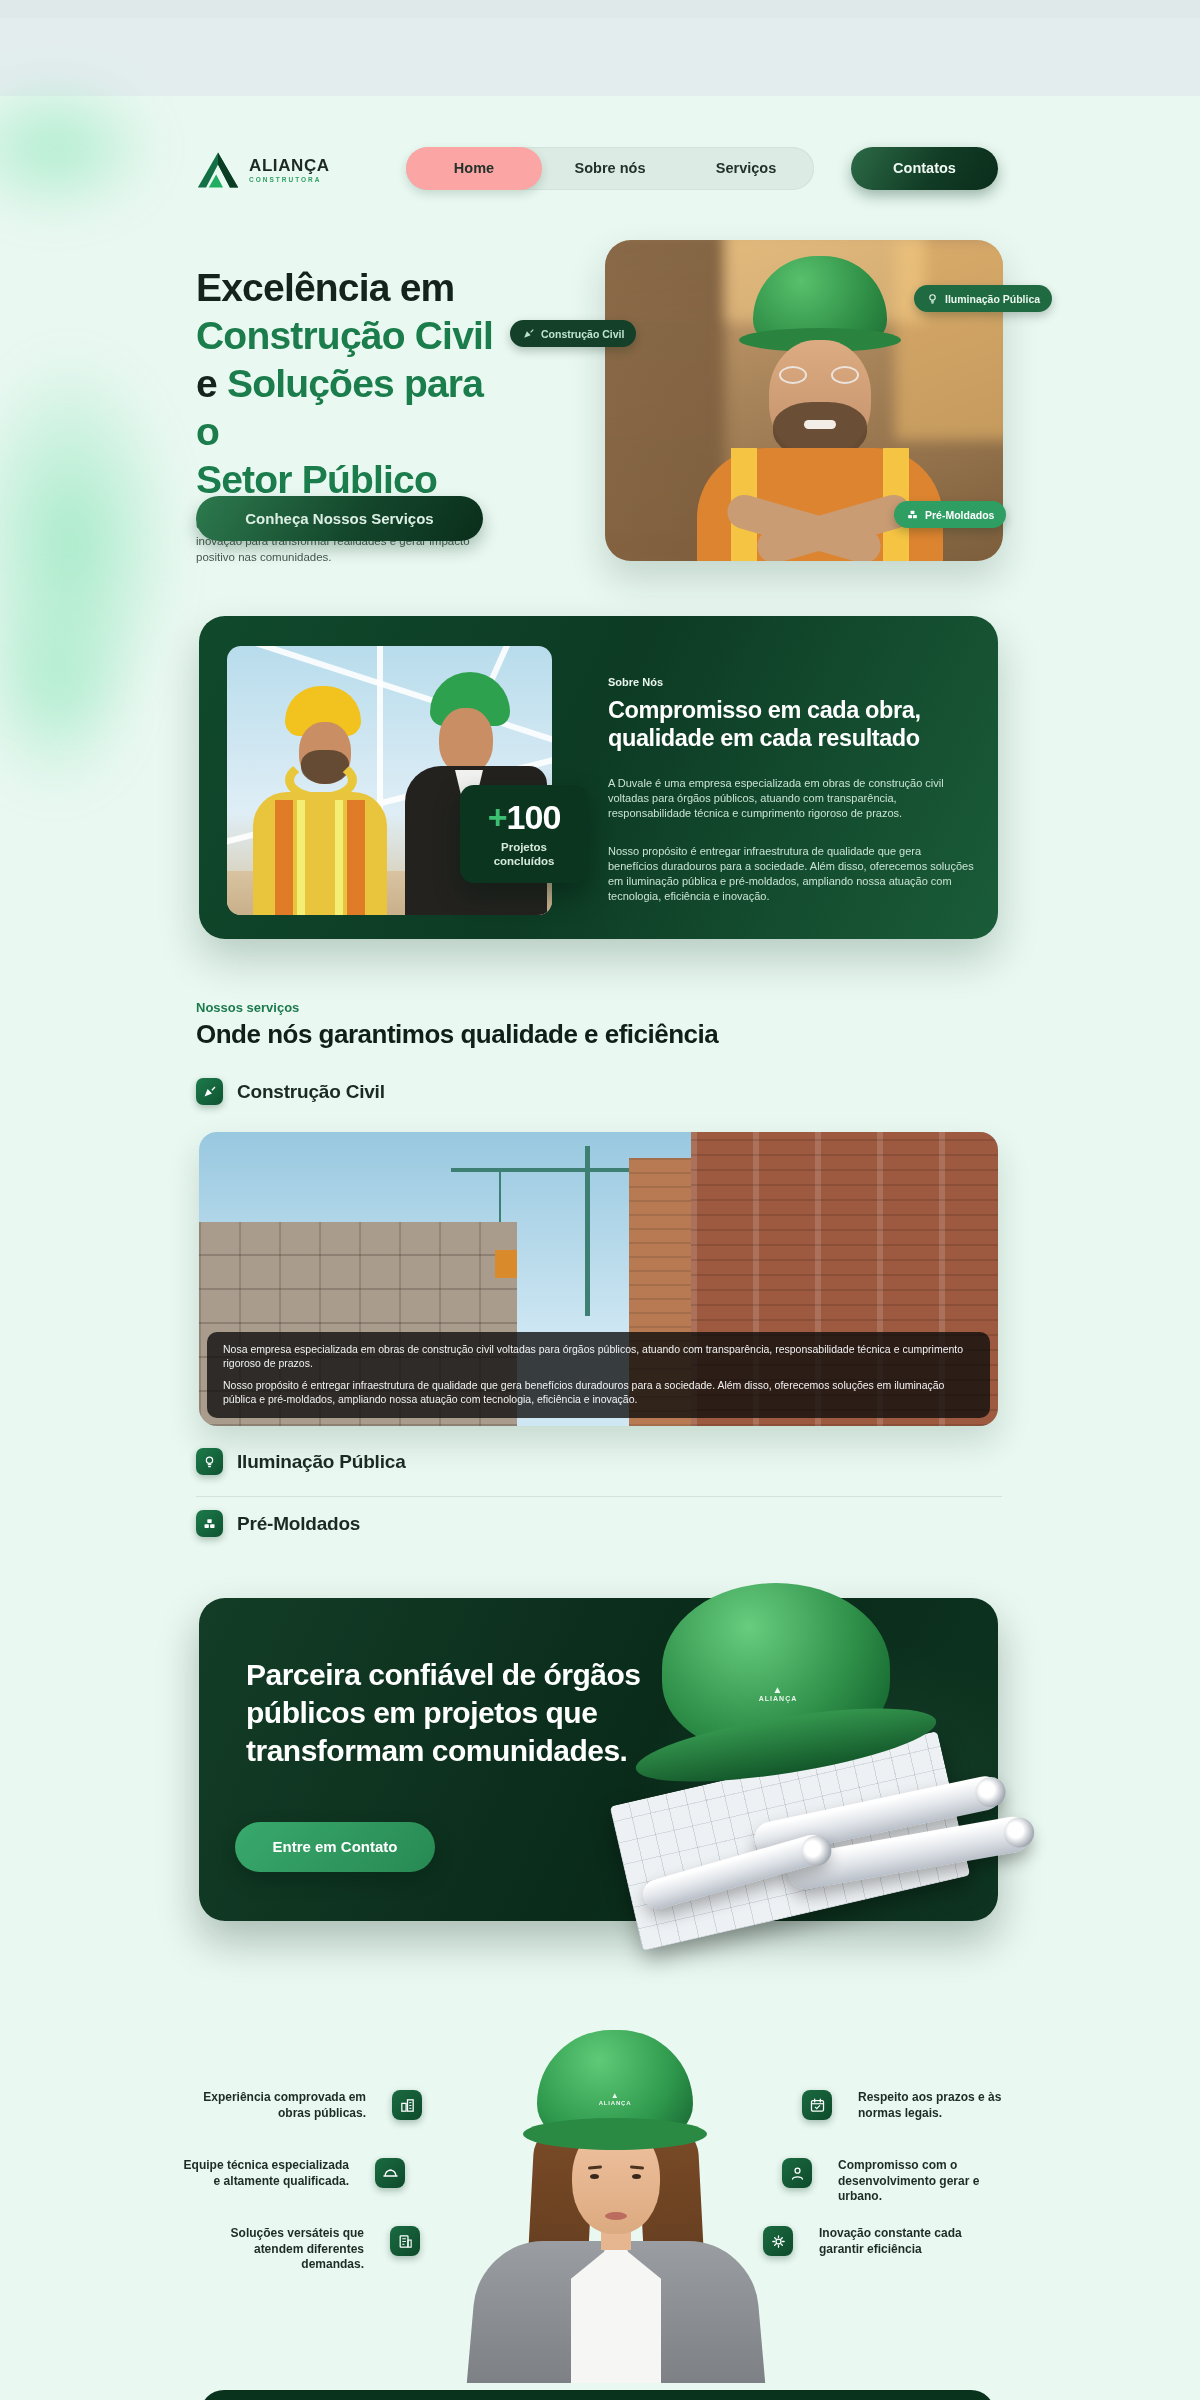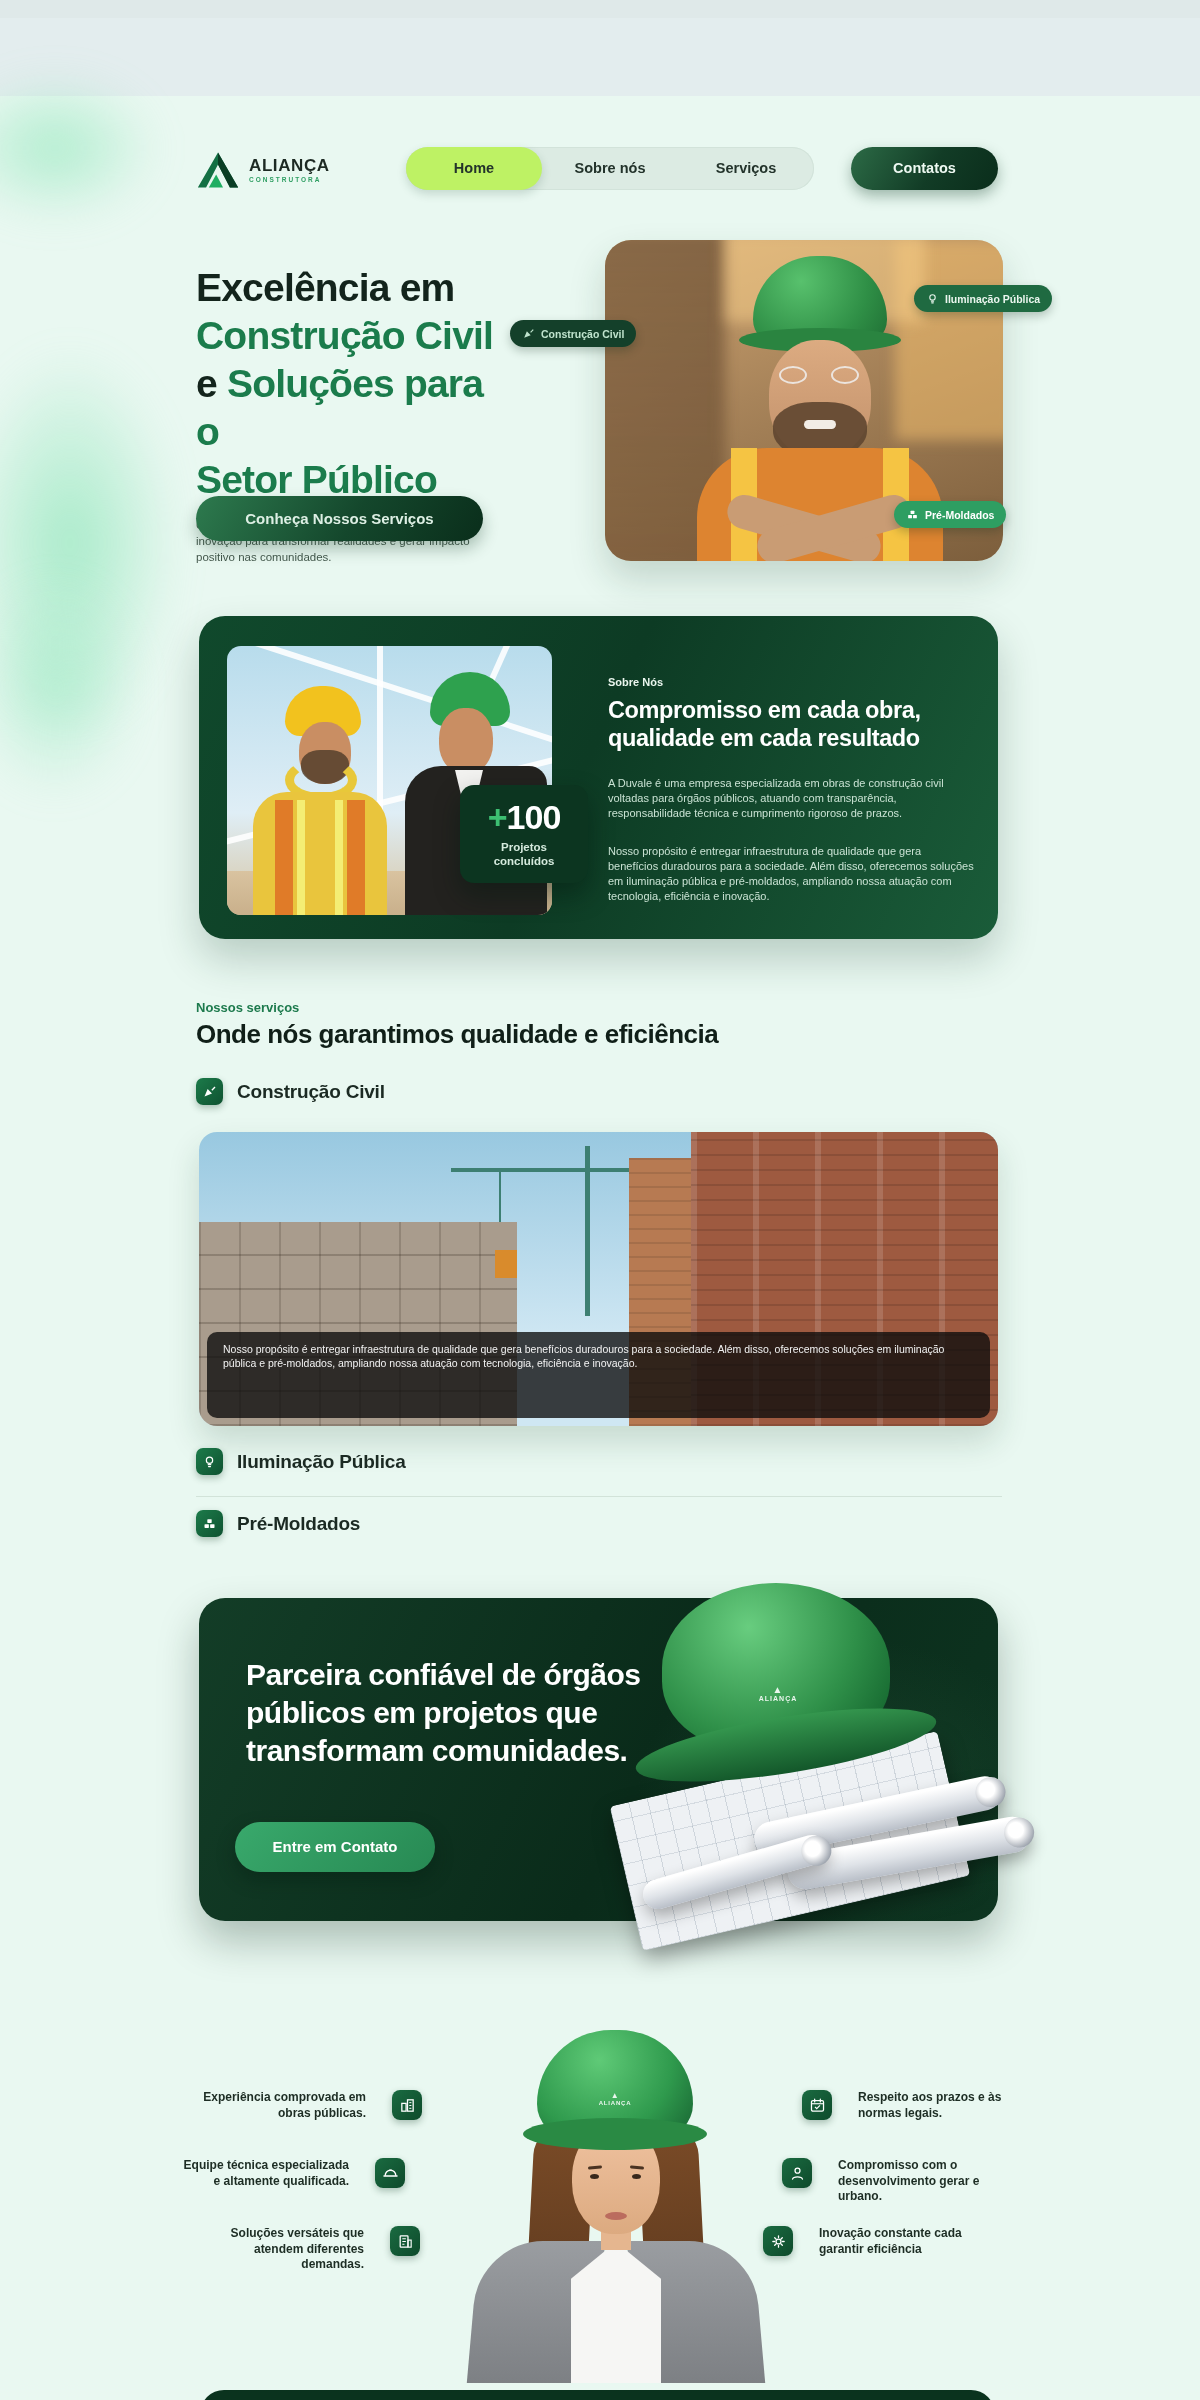--- a/index.html
+++ b/index.html
@@ -16,21 +16,21 @@
 
   
   .logo-wrap { left:196px; top:128px; width:200px; height:48px; display:flex; align-items:center; gap:9px; }
   .logo-text-name { font-size:17px; font-weight:800; letter-spacing:.6px; color:#1d2a23; line-height:1; }
   .logo-text-tag  { font-size:6.5px; font-weight:700; letter-spacing:2px; color:#2e9e62; line-height:1; margin-top:3px; }
 
   .nav-pill { left:406px; top:129px; width:408px; height:43px; background:#dcebe3;
               border-radius:22px; display:flex; align-items:center; box-shadow:inset 0 0 0 1px #d2e3da; }
   .nav-item { flex:1; text-align:center; font-size:14.5px; font-weight:600; color:#23332b;
               height:43px; line-height:43px; cursor:pointer; }
-  .nav-item.active { background:#bef264; border-radius:22px; box-shadow:0 4px 10px rgba(30,70,50,.18); }
+  .nav-item.active { background:#fca5a5; border-radius:22px; box-shadow:0 4px 10px rgba(30,70,50,.18); }
 
   .btn-contatos { left:851px; top:129px; width:147px; height:43px; border-radius:22px;
                   background:linear-gradient(120deg,#2c6b46 0%,#123c26 55%,#0a2d1b 100%);
                   color:#eef9f2; font-size:14.5px; font-weight:700; text-align:center; line-height:43px;
                   box-shadow:0 6px 14px rgba(15,60,38,.35); cursor:pointer; }
 
   
   .hero-copy { left:196px; top:246px; width:310px; }
   .hero-title { font-size:39px; line-height:1.23; font-weight:800; letter-spacing:-0.8px; color:#13241c; }
   .hero-title .green { color:#1b7c4c; }
@@ -296,20 +296,21 @@
   <div class="abs svc-photo">
     <div class="abs" style="left:386px;top:14px;width:5px;height:170px;background:#3d7f72;"></div>
     <div class="abs" style="left:252px;top:36px;width:300px;height:4px;background:#3d7f72;"></div>
     <div class="abs" style="left:300px;top:40px;width:2px;height:64px;background:#3d7f72;"></div>
     <div class="abs" style="left:470px;top:44px;width:3px;height:90px;background:#3d7f72;transform:rotate(-38deg);transform-origin:top;"></div>
     <div class="abs" style="left:0;top:90px;width:318px;height:204px;background:#a99c8d;background-image:repeating-linear-gradient(0deg,rgba(40,30,20,.22) 0 2px,transparent 2px 34px),repeating-linear-gradient(90deg,rgba(40,30,20,.18) 0 2px,transparent 2px 40px);"></div>
     <div class="abs" style="left:296px;top:118px;width:22px;height:28px;background:#d98b2c;"></div>
     <div class="abs" style="left:430px;top:26px;width:62px;height:268px;background:#b77a52;background-image:repeating-linear-gradient(0deg,rgba(0,0,0,.1) 0 2px,transparent 2px 14px);"></div>
     <div class="abs" style="left:492px;top:0;width:307px;height:294px;background:#9e5a40;background-image:repeating-linear-gradient(0deg,rgba(0,0,0,.12) 0 2px,transparent 2px 15px),repeating-linear-gradient(90deg,rgba(255,255,255,.14) 0 6px,transparent 6px 62px);"></div>
     <div class="svc-overlay">
+      <p>Nosa empresa especializada em obras de construção civil voltadas para órgãos públicos, atuando com transparência, responsabilidade técnica e cumprimento rigoroso de prazos.</p>
       <p>Nosso propósito é entregar infraestrutura de qualidade que gera benefícios duradouros para a sociedade. Além disso, oferecemos soluções em iluminação pública e pré-moldados, ampliando nossa atuação com tecnologia, eficiência e inovação.</p>
     </div>
   </div>
 
   <div class="svc-row" style="top:1430px;">
     <span class="svc-ic">
       <svg viewBox="0 0 24 24">
           <circle cx="12" cy="10" r="5" fill="none" stroke="#fff" stroke-width="2"></circle>
           <path d="M10 17h4M10.5 20h3" stroke="#fff" stroke-width="2" stroke-linecap="round"></path>
         </svg>

